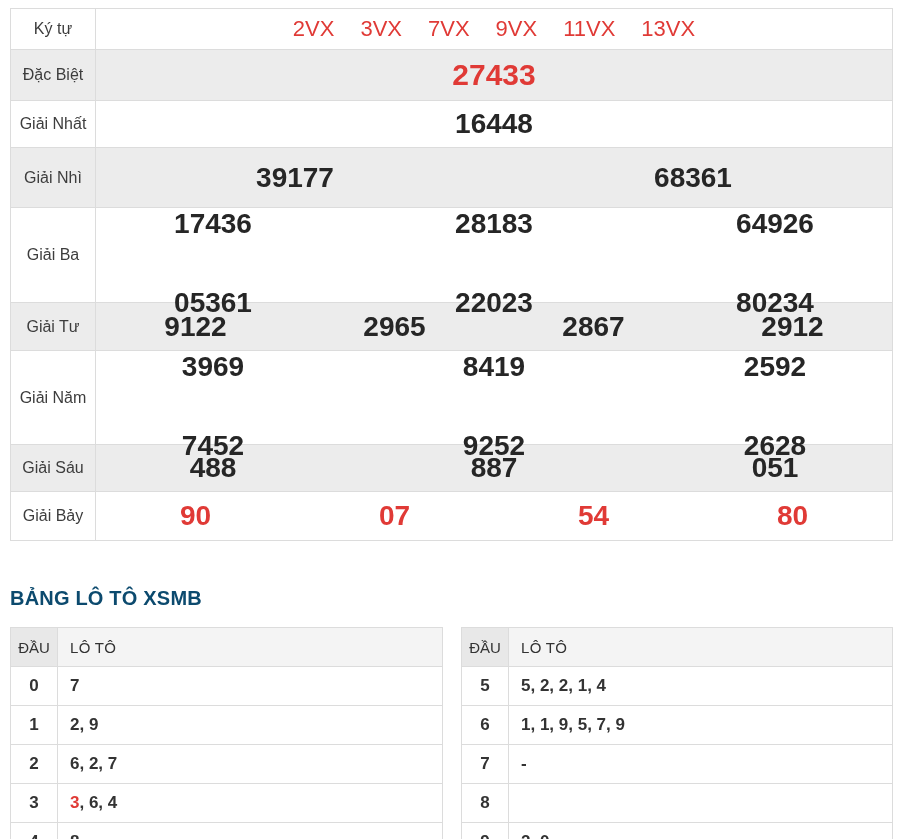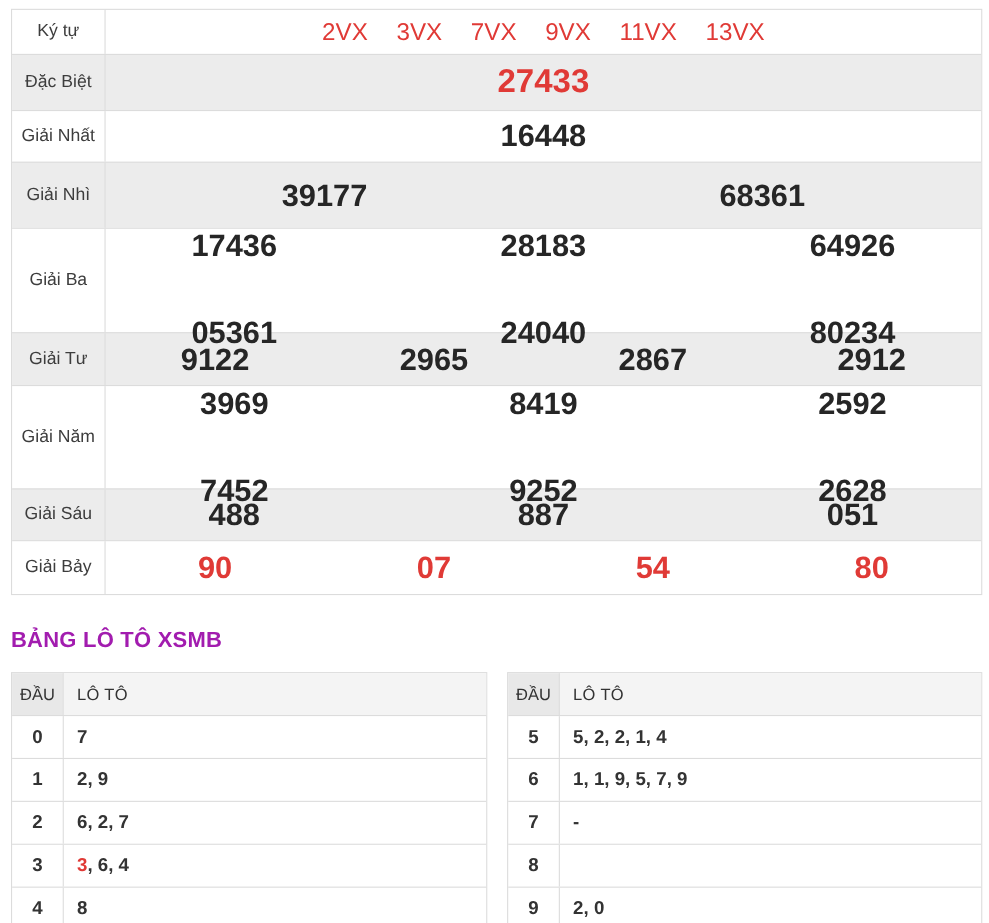--- a/index.html
+++ b/index.html
@@ -45,21 +45,21 @@
     grid-auto-rows:1fr;
   }
   .grid2{grid-template-columns:repeat(2,1fr);}
   .grid3{grid-template-columns:repeat(3,1fr);gap:47px;}
   .grid4{grid-template-columns:repeat(4,1fr);}
   .syms{height:100%;display:flex;align-items:center;justify-content:center;gap:26px;}
   .sym{color:var(--red);font-size:22px;font-weight:500;}
 
   
   .loto-heading{
-    margin-top:30px;font-size:20px;font-weight:700;color:#a21caf;
+    margin-top:46px;font-size:20px;font-weight:700;color:#0c4a6e;
     letter-spacing:.2px;
   }
   .loto-wrap{width:883px;margin-top:17px;display:flex;justify-content:space-between;}
   .loto-table{width:432px;border:1px solid var(--border);}
   .loto-table.left{width:433px;}
   .lt-row{display:flex;height:39px;align-items:stretch;}
   .lt-row + .lt-row{border-top:1px solid var(--border);}
   .lt-row.header{height:38px;}
   .lt-dau{
     width:47px;flex:0 0 47px;border-right:1px solid var(--border);
@@ -113,21 +113,21 @@
       </div>
     </div>
 
     <div class="res-row r4">
       <div class="res-label">Giải Ba</div>
       <div class="res-vals grid3">
         <span class="num">17436</span>
         <span class="num">28183</span>
         <span class="num">64926</span>
         <span class="num">05361</span>
-        <span class="num">24040</span>
+        <span class="num">22023</span>
         <span class="num">80234</span>
       </div>
     </div>
 
     <div class="res-row alt r5">
       <div class="res-label">Giải Tư</div>
       <div class="res-vals grid4">
         <span class="num">9122</span>
         <span class="num">2965</span>
         <span class="num">2867</span>

